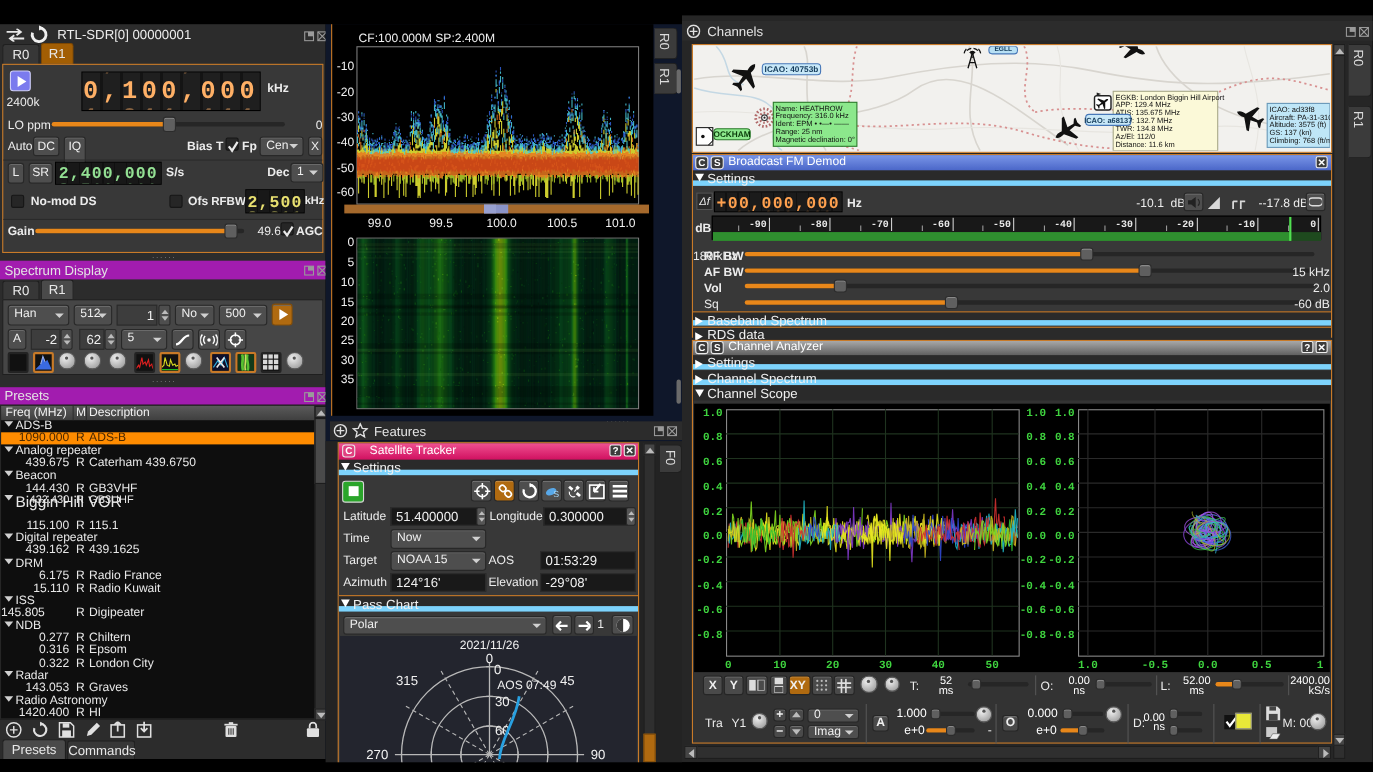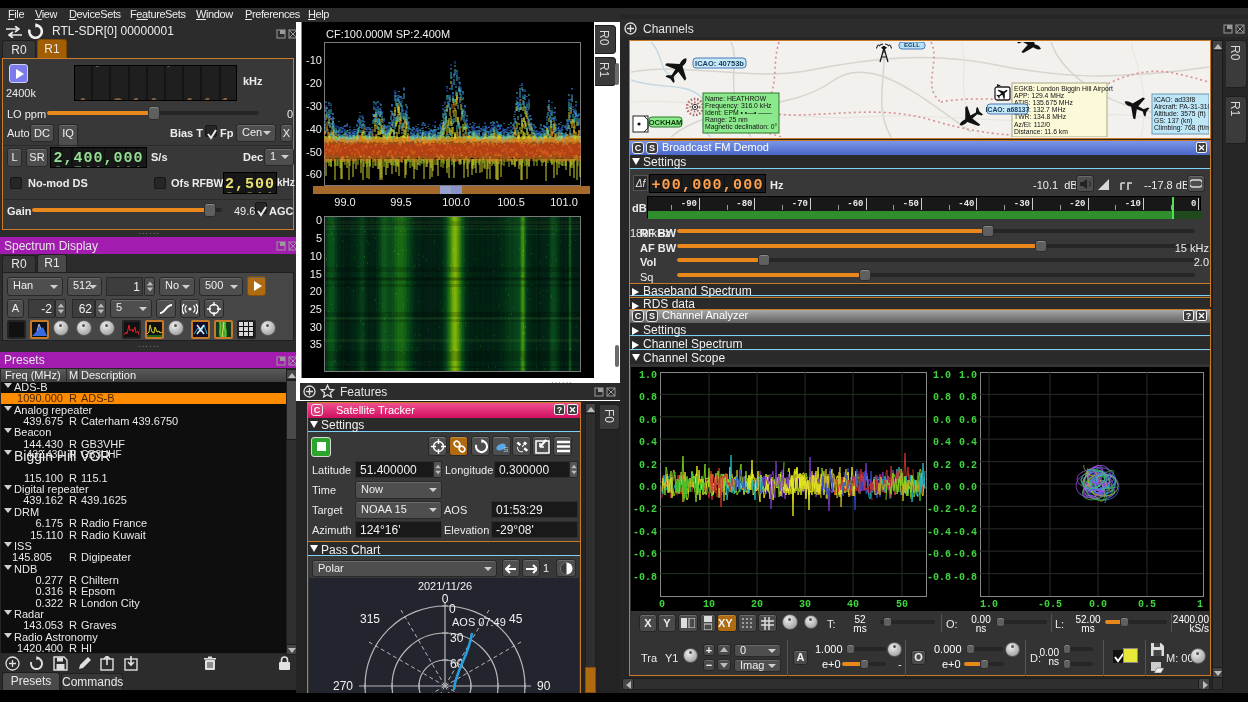--- a/index.html
+++ b/index.html
@@ -16,49 +16,40 @@
 .tabsel{background:#4a4a4a}
 .vtab{background:#3b3b3b;border:1px solid #1f1f1f;border-left:none;border-radius:0 4px 4px 0;color:#dcdcdc;font-size:12px}
 .vtab span{position:absolute;left:2px;top:4px;writing-mode:vertical-rl}
 .input{background:#191919;border:1px solid #2e2e2e;color:#f0f0f0;font-size:12px}
 .check{width:12px;height:12px;background:#262626;border:1px solid #161616;border-radius:2px}
 .slider .groove{position:absolute;left:0;right:0;top:50%;margin-top:-2px;height:4px;background:#262626;border-radius:2px}
 .slider .fill{position:absolute;left:0;top:50%;margin-top:-2px;height:4px;background:#e8871a;border-radius:2px}
 .slider .hdl{position:absolute;top:50%;margin-top:-7px;width:12px;height:14px;background:#5f5f5f;border:1px solid #2c2c2c;border-radius:3px;box-shadow:inset 0 1px 0 #8a8a8a}
 .dial{background:#141414;border:1px solid #000;overflow:hidden;font-family:"Liberation Mono",monospace;font-weight:bold;text-align:center}
 .dial .ghost{opacity:.45}
-.secthdr{background:#2a2a2a;border-bottom:1px solid #7dd3fc;color:#f0f0f0;font-size:12px}
+.secthdr{background:#2a2a2a;border-bottom:5px solid #7dd3fc;color:#f0f0f0;font-size:12px}
 .tri-r{display:inline-block;width:0;height:0;border-top:4.5px solid transparent;border-bottom:4.5px solid transparent;border-left:7px solid #fff;vertical-align:-1px}
 .tri-d{display:inline-block;width:0;height:0;border-left:4.5px solid transparent;border-right:4.5px solid transparent;border-top:7px solid #fff;vertical-align:1px}
 .badge{display:inline-block;width:12px;height:12px;border:1px solid #e9e9e9;border-radius:3px;background:#3a3a3a;color:#fff;font-size:9px;font-weight:bold;text-align:center;line-height:11px;vertical-align:1px}
 .winbtn{position:absolute;width:11px;height:11px;border:1px solid #efefef;border-radius:2px;background:#3c3c3c;color:#fff;font-size:9px;font-weight:bold;text-align:center;line-height:10px}
 .knob{border-radius:50%;background:radial-gradient(circle at 38% 32%,#efefef,#b9b9b9 55%,#8f8f8f);border:1px solid #5a5a5a}
 .knob i{position:absolute;left:50%;top:18%;width:3px;height:3px;margin-left:-2px;border-radius:50%;background:#555}
 .grip{position:absolute;color:#8a8a8a;font-size:8px;letter-spacing:1px}
 .lbl11{font-size:11px;color:#ececec;white-space:nowrap}
 .lbl12{font-size:11px;color:#ececec;white-space:nowrap}
 .scrtrk{background:#2f2f2f;border:1px solid #1d1d1d}
 .scrbtn{background:#454545;border:1px solid #1d1d1d}
 .uar{width:0;height:0;border-left:4px solid transparent;border-right:4px solid transparent;border-bottom:5px solid #bbb}
 .dar{width:0;height:0;border-left:4px solid transparent;border-right:4px solid transparent;border-top:5px solid #bbb}
 .lar{width:0;height:0;border-top:4px solid transparent;border-bottom:4px solid transparent;border-right:5px solid #bbb}
 .rar{width:0;height:0;border-top:4px solid transparent;border-bottom:4px solid transparent;border-left:5px solid #bbb}
 .spin{position:absolute;background:#4e4e4e;border:1px solid #282828;border-radius:2px}
 </style></head><body>
 <div id="page">
 
-<div class="ab menubar">
-      <span style="left:8px"><u>F</u>ile</span>
-      <span style="left:35px"><u>V</u>iew</span>
-      <span style="left:69px"><u>D</u>eviceSets</span>
-      <span style="left:130px">F<u>ea</u>tureSets</span>
-      <span style="left:196px"><u>W</u>indow</span>
-      <span style="left:245px"><u>P</u>references</span>
-      <span style="left:308px"><u>H</u>elp</span>
-    </div>
 
 <div class="ab" style="left:0;top:22px;width:296px;height:668px;background:#2c2c2c">
 
   <svg class="ab" style="left:5px;top:4px" width="18" height="12" viewBox="0 0 18 12">
         <path d="M1 3h12M10 0l4 3-4 3" stroke="#e8e8e8" stroke-width="1.6" fill="none"></path>
         <path d="M17 9H5M8 6L4 9l4 3" stroke="#e8e8e8" stroke-width="1.6" fill="none"></path>
       </svg>
   <svg class="ab" style="left:27px;top:1px" width="17" height="17" viewBox="0 0 17 17">
         <path d="M8.5 2.2a6.3 6.3 0 1 1-6 4.5" stroke="#f0f0f0" stroke-width="2.6" fill="none"></path>
         <path d="M8.5 0l4 2.4-4 2.4z" fill="#f0f0f0"></path>
@@ -74,20 +65,21 @@
   <div class="ab tab" style="left:2px;top:18px;width:34px;height:19px;line-height:18px">R0</div>
   <div class="ab tab" style="left:37px;top:17px;width:30px;height:20px;line-height:19px;background:#a25e04;border-color:#7c4703">R1</div>
 
   <div class="ab" style="left:2px;top:36px;width:292px;height:172px;background:#383838;border:1px solid #c87a28">
     <div class="ab" style="left:6px;top:5px;width:19px;height:19px;background:#7b7bee;border:1px solid #d0d0f8;border-radius:3px">
           <div style="margin:4px 0 0 6px;width:0;height:0;border-top:5px solid transparent;border-bottom:5px solid transparent;border-left:8px solid #fff"></div>
         </div>
     <div class="ab lbl11" style="left:3px;top:28px">2400k</div>
     <div class="ab dial" style="left:71px;top:6px;width:163px;height:36px;color:#ffb066;background:repeating-linear-gradient(90deg,#1f1f1f 0 16.2px,#141414 16.2px 18.2px)">
       <div class="ab ghost" style="left:0;top:-22px;width:100%;font-size:23px;letter-spacing:4px">1,011,111</div>
+      <div class="ab" style="left:0;top:4px;width:100%;font-size:23px;letter-spacing:4px">0,100,000</div>
       <div class="ab ghost" style="left:0;top:29px;width:100%;font-size:23px;letter-spacing:4px">1,011,111</div>
     </div>
     <div class="ab lbl11" style="left:240px;top:16px;font-weight:bold">kHz</div>
     <div class="ab lbl11" style="left:4px;top:49px">LO ppm</div>
     <div class="ab slider" style="left:44px;top:46px;width:212px;height:16px">
           <div class="groove"></div>
           <div class="fill" style="width:106px"></div>
           <div class="hdl" style="left:101px"></div>
         </div>
     <div class="ab lbl11" style="left:284px;top:49px">0</div>
@@ -353,21 +345,21 @@
         <div class="ab" style="left:0;top:161px;width:285px;height:11px;color:#e8e8e8;font-size:11px">
           <span style="position:absolute;left:0;top:-1px;width:62px;text-align:right">15.110</span>
           <span style="position:absolute;left:68px;top:-1px">R</span>
           <span style="position:absolute;left:80px;top:-1px">Radio Kuwait</span>
         </div>
         <div class="ab" style="left:0;top:172px;width:285px;height:11px;color:#e8e8e8;font-size:11px">
           <span style="position:absolute;left:3px;top:1px;width:0;height:0;border-left:4px solid transparent;border-right:4px solid transparent;border-top:5px solid #d0d0d0"></span>
           <span style="position:absolute;left:13px;top:-1px">ISS</span>
         </div>
         <div class="ab" style="left:0;top:183px;width:285px;height:11px;color:#e8e8e8;font-size:11px">
-          <span style="position:absolute;left:0;top:-1px;width:62px;text-align:center">145.805</span>
+          <span style="position:absolute;left:0;top:-1px;width:62px;text-align:left">145.805</span>
           <span style="position:absolute;left:68px;top:-1px">R</span>
           <span style="position:absolute;left:80px;top:-1px">Digipeater</span>
         </div>
         <div class="ab" style="left:0;top:195px;width:285px;height:11px;color:#e8e8e8;font-size:11px">
           <span style="position:absolute;left:3px;top:1px;width:0;height:0;border-left:4px solid transparent;border-right:4px solid transparent;border-top:5px solid #d0d0d0"></span>
           <span style="position:absolute;left:13px;top:-1px">NDB</span>
         </div>
         <div class="ab" style="left:0;top:206px;width:285px;height:11px;color:#e8e8e8;font-size:11px">
           <span style="position:absolute;left:0;top:-1px;width:62px;text-align:right">0.277</span>
           <span style="position:absolute;left:68px;top:-1px">R</span>
@@ -442,21 +434,21 @@
           <path d="M5 6v6M7 6v6M9 6v6" stroke="#3a3a3a"></path>
         </svg></div>
       <div class="ab" style="left:277px;top:634px;width:16px;height:15px"><svg width="15" height="15">
           <rect x="2" y="6" width="11" height="8" rx="1" fill="#e0e0e0"></rect>
           <path d="M4.5 6V4a3 3 0 0 1 6 0v2" stroke="#e0e0e0" stroke-width="1.6" fill="none"></path>
         </svg></div>
   <div class="ab tab tabsel" style="left:2px;top:650px;width:58px;height:18px;line-height:17px;font-size:12px">Presets</div>
   <div class="ab tab" style="left:61px;top:651px;width:62px;height:17px;line-height:16px;font-size:12px">Commands</div>
 </div>
 
-<div class="ab" style="left:296px;top:22px;width:324px;height:668px;background:#ffffff">
+<div class="ab" style="left:296px;top:22px;width:324px;height:668px;background:#0f172a">
 
   <div class="ab" style="left:5px;top:0;width:293px;height:356px;background:#000;border-left:1px solid #c87a28">
     <svg class="ab" style="left:0;top:0" width="292" height="356">
           <text x="24" y="16" fill="#f0f0f0" font-size="11" font-family="Liberation Sans">CF:100.000M SP:2.400M</text>
           <rect x="22.5" y="20.5" width="256" height="143" fill="#000" stroke="#7a7a7a"></rect>
           <text x="20" y="42" fill="#f0f0f0" font-size="11" text-anchor="end">-10</text>
           <text x="20" y="65" fill="#f0f0f0" font-size="11" text-anchor="end">-20</text>
           <text x="20" y="88" fill="#f0f0f0" font-size="11" text-anchor="end">-30</text>
           <text x="20" y="111" fill="#f0f0f0" font-size="11" text-anchor="end">-40</text>
           <text x="20" y="134" fill="#f0f0f0" font-size="11" text-anchor="end">-50</text>
@@ -2057,20 +2049,21 @@
           <div class="fill" style="width:86px"></div>
           <div class="hdl" style="left:81px;margin-top:-6px;height:12px"></div>
         </div>
         <div class="ab lbl11" style="left:0;top:115px;width:579px;text-align:right">2.0</div>
         <div class="ab lbl11" style="left:10px;top:130px;font-weight:normal">Sq</div>
         <div class="ab slider" style="left:47px;top:127px;width:518px;height:14px">
           <div class="groove"></div>
           <div class="fill" style="width:187px"></div>
           <div class="hdl" style="left:182px;margin-top:-6px;height:12px"></div>
         </div>
+        <div class="ab lbl11" style="left:0;top:130px;width:579px;text-align:right">-60 dB</div>
         <div class="ab secthdr" style="left:0;top:142px;width:580px;height:13px;border-top:1px solid #c87a28"><span class="tri-r" style="margin:2px 0 0 2px"></span><span style="position:absolute;left:13px;top:0">Baseband Spectrum</span></div>
         <div class="ab secthdr" style="left:0;top:156px;width:580px;height:12px;border-top:1px solid #c87a28;border-bottom:none"><span class="tri-r" style="margin:1px 0 0 2px"></span><span style="position:absolute;left:13px;top:-1px">RDS data</span></div>
       </div>
   <div class="ab" style="left:9px;top:295px;width:582px;height:367px;background:#333;border:1px solid #c87a28">
         <div class="ab" style="left:0;top:0;width:580px;height:13px;background:linear-gradient(#a8a8a8,#5f5f5f)">
           <span class="badge" style="position:absolute;left:2px;top:0">C</span>
           <span class="badge" style="position:absolute;left:16px;top:0">S</span>
           <span style="position:absolute;left:32px;top:-1px;font-size:11px;color:#fff">Channel Analyzer</span>
           <span class="winbtn" style="left:553px;top:0;width:11px;height:11px">?</span>
           <span class="winbtn" style="left:566px;top:0;width:11px;height:11px">✕</span>

